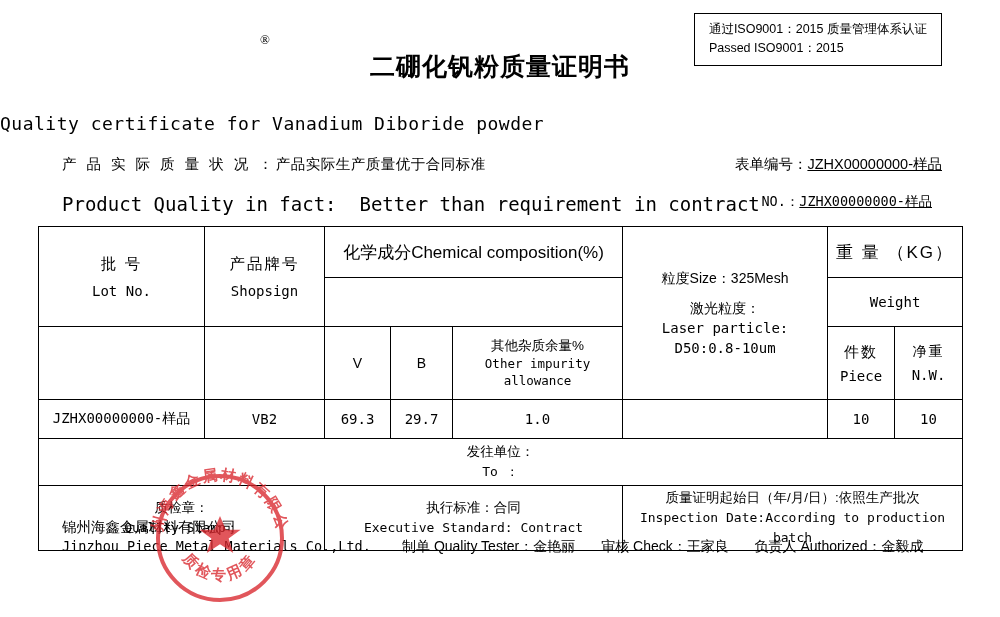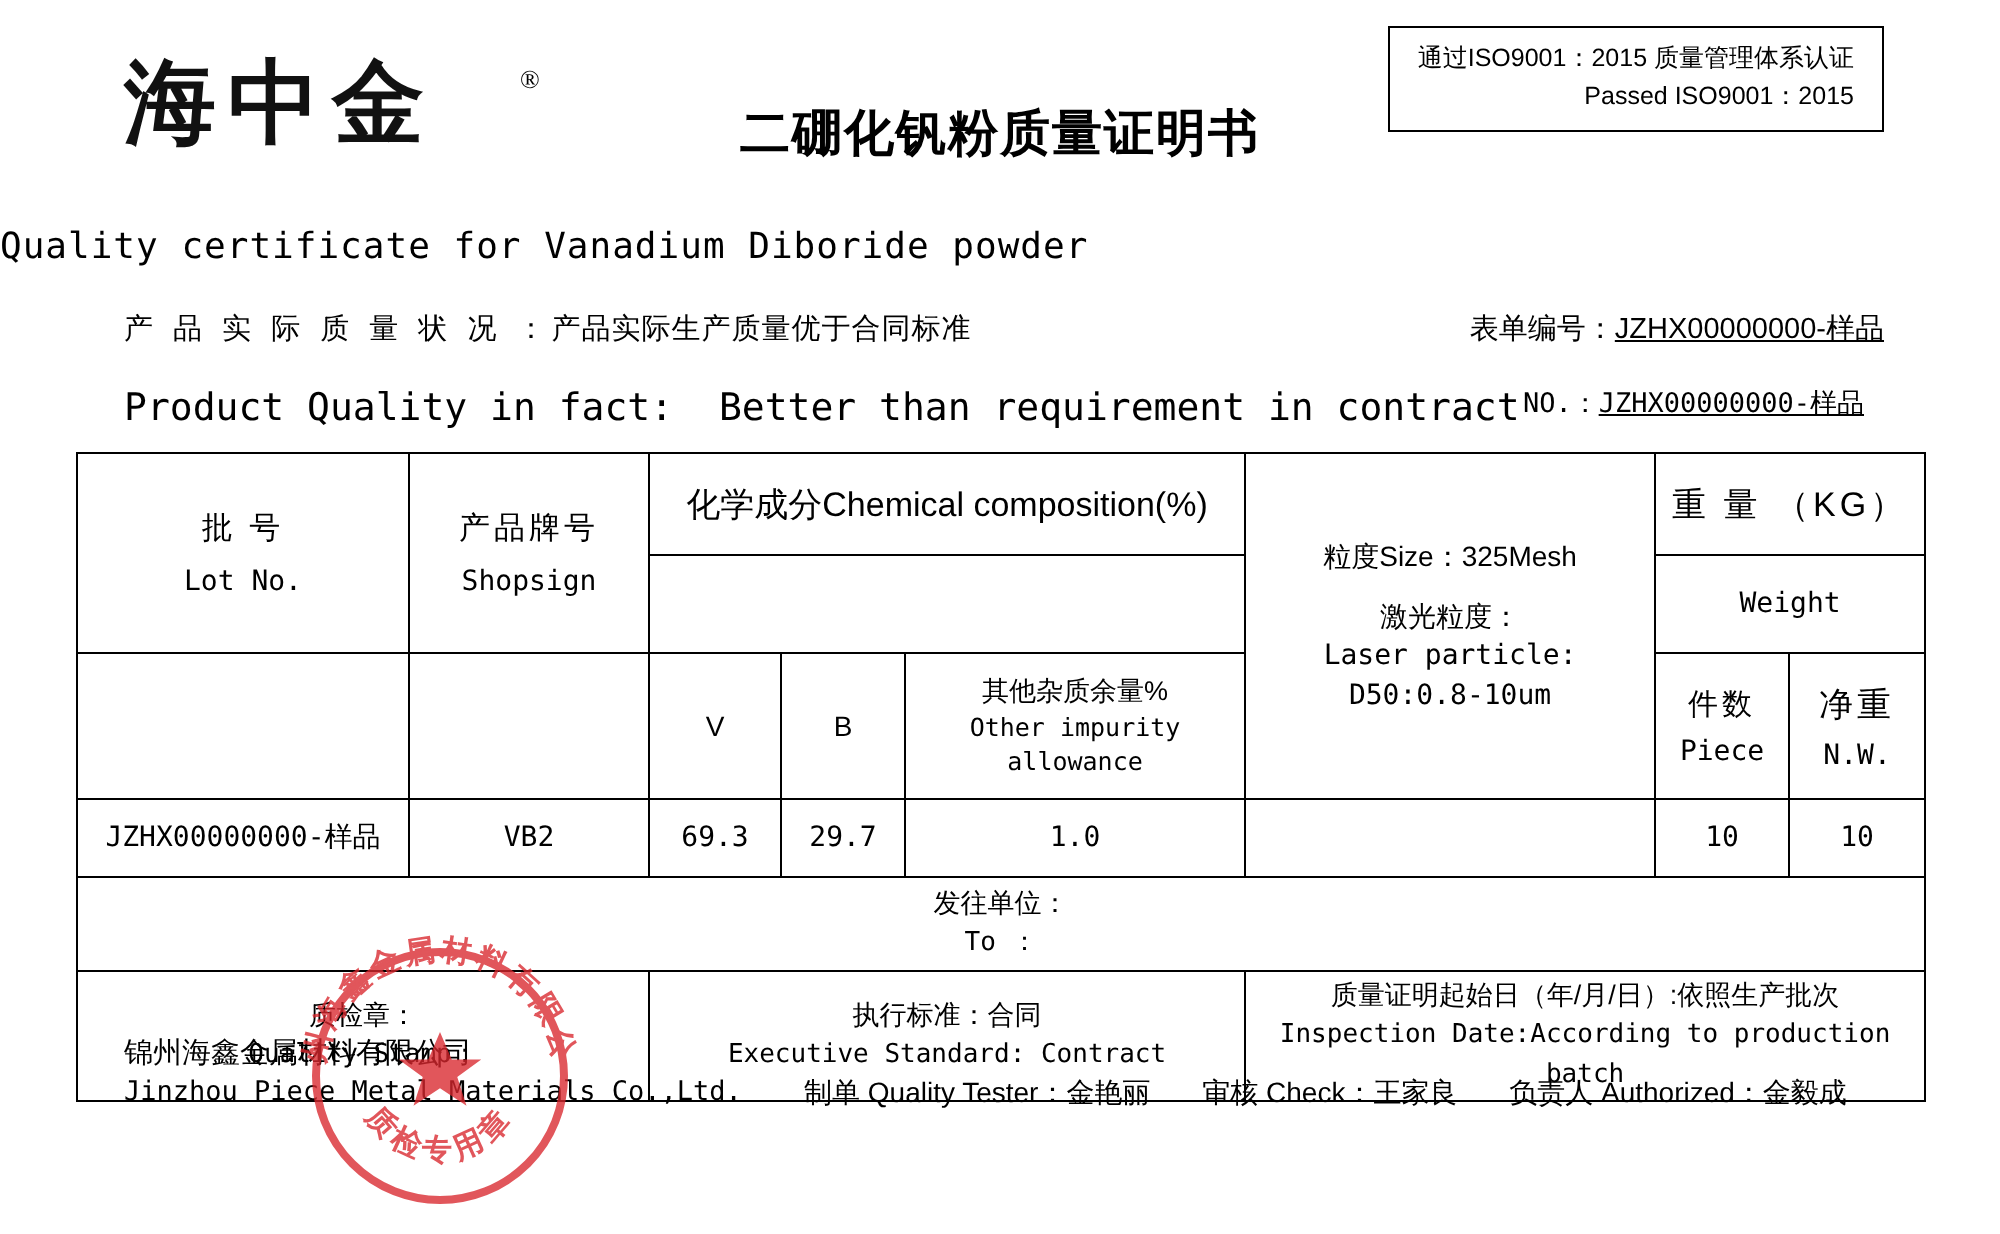--- a/index.html
+++ b/index.html
@@ -44,21 +44,21 @@
     font-size: 13px;
     font-family: "Liberation Serif", serif;
   }
 
   .cert-box {
     position: absolute;
     right: 58px;
     top: 13px;
     border: 1px solid #000;
     padding: 6px 14px 7px 14px;
-    text-align: right;
+    text-align: left;
     font-size: 12.5px;
     line-height: 19px;
     font-family: "Liberation Sans", sans-serif;
   }
 
   .main-title {
     position: absolute;
     left: 0;
     top: 50px;
     width: 1000px;
@@ -177,21 +177,20 @@
     pointer-events: none;
   }
   .stamp svg { display: block; }
 </style>
 </head>
 <body>
 
 <div class="page">
 
   <div class="logo">
-    <div class="logo-text">海中金</div>
     <div class="logo-reg">®</div>
   </div>
 
   <div class="cert-box">
     <div>通过ISO9001：2015 质量管理体系认证</div>
     <div>Passed  ISO9001：2015</div>
   </div>
 
   <div class="main-title">二硼化钒粉质量证明书</div>
   <div class="sub-title">Quality certificate for Vanadium Diboride powder</div>
@@ -256,21 +255,21 @@
         <td>
           <div style="font-size:13.5px">其他杂质余量%</div>
           <div class="small-en">Other impurity</div>
           <div class="small-en">allowance</div>
         </td>
         <td>
           <div class="cn-head" style="font-size:15px">件数</div>
           <div class="en-head" style="margin-top:6px">Piece</div>
         </td>
         <td>
-          <div class="cn-head" style="font-size:17px">净重</div>
+          <div class="cn-head" style="font-size:14px">净重</div>
           <div class="en-head" style="margin-top:6px">N.W.</div>
         </td>
       </tr>
       <tr class="val-row">
         <td>JZHX00000000-样品</td>
         <td>VB2</td>
         <td>69.3</td>
         <td>29.7</td>
         <td>1.0</td>
         <td></td>

